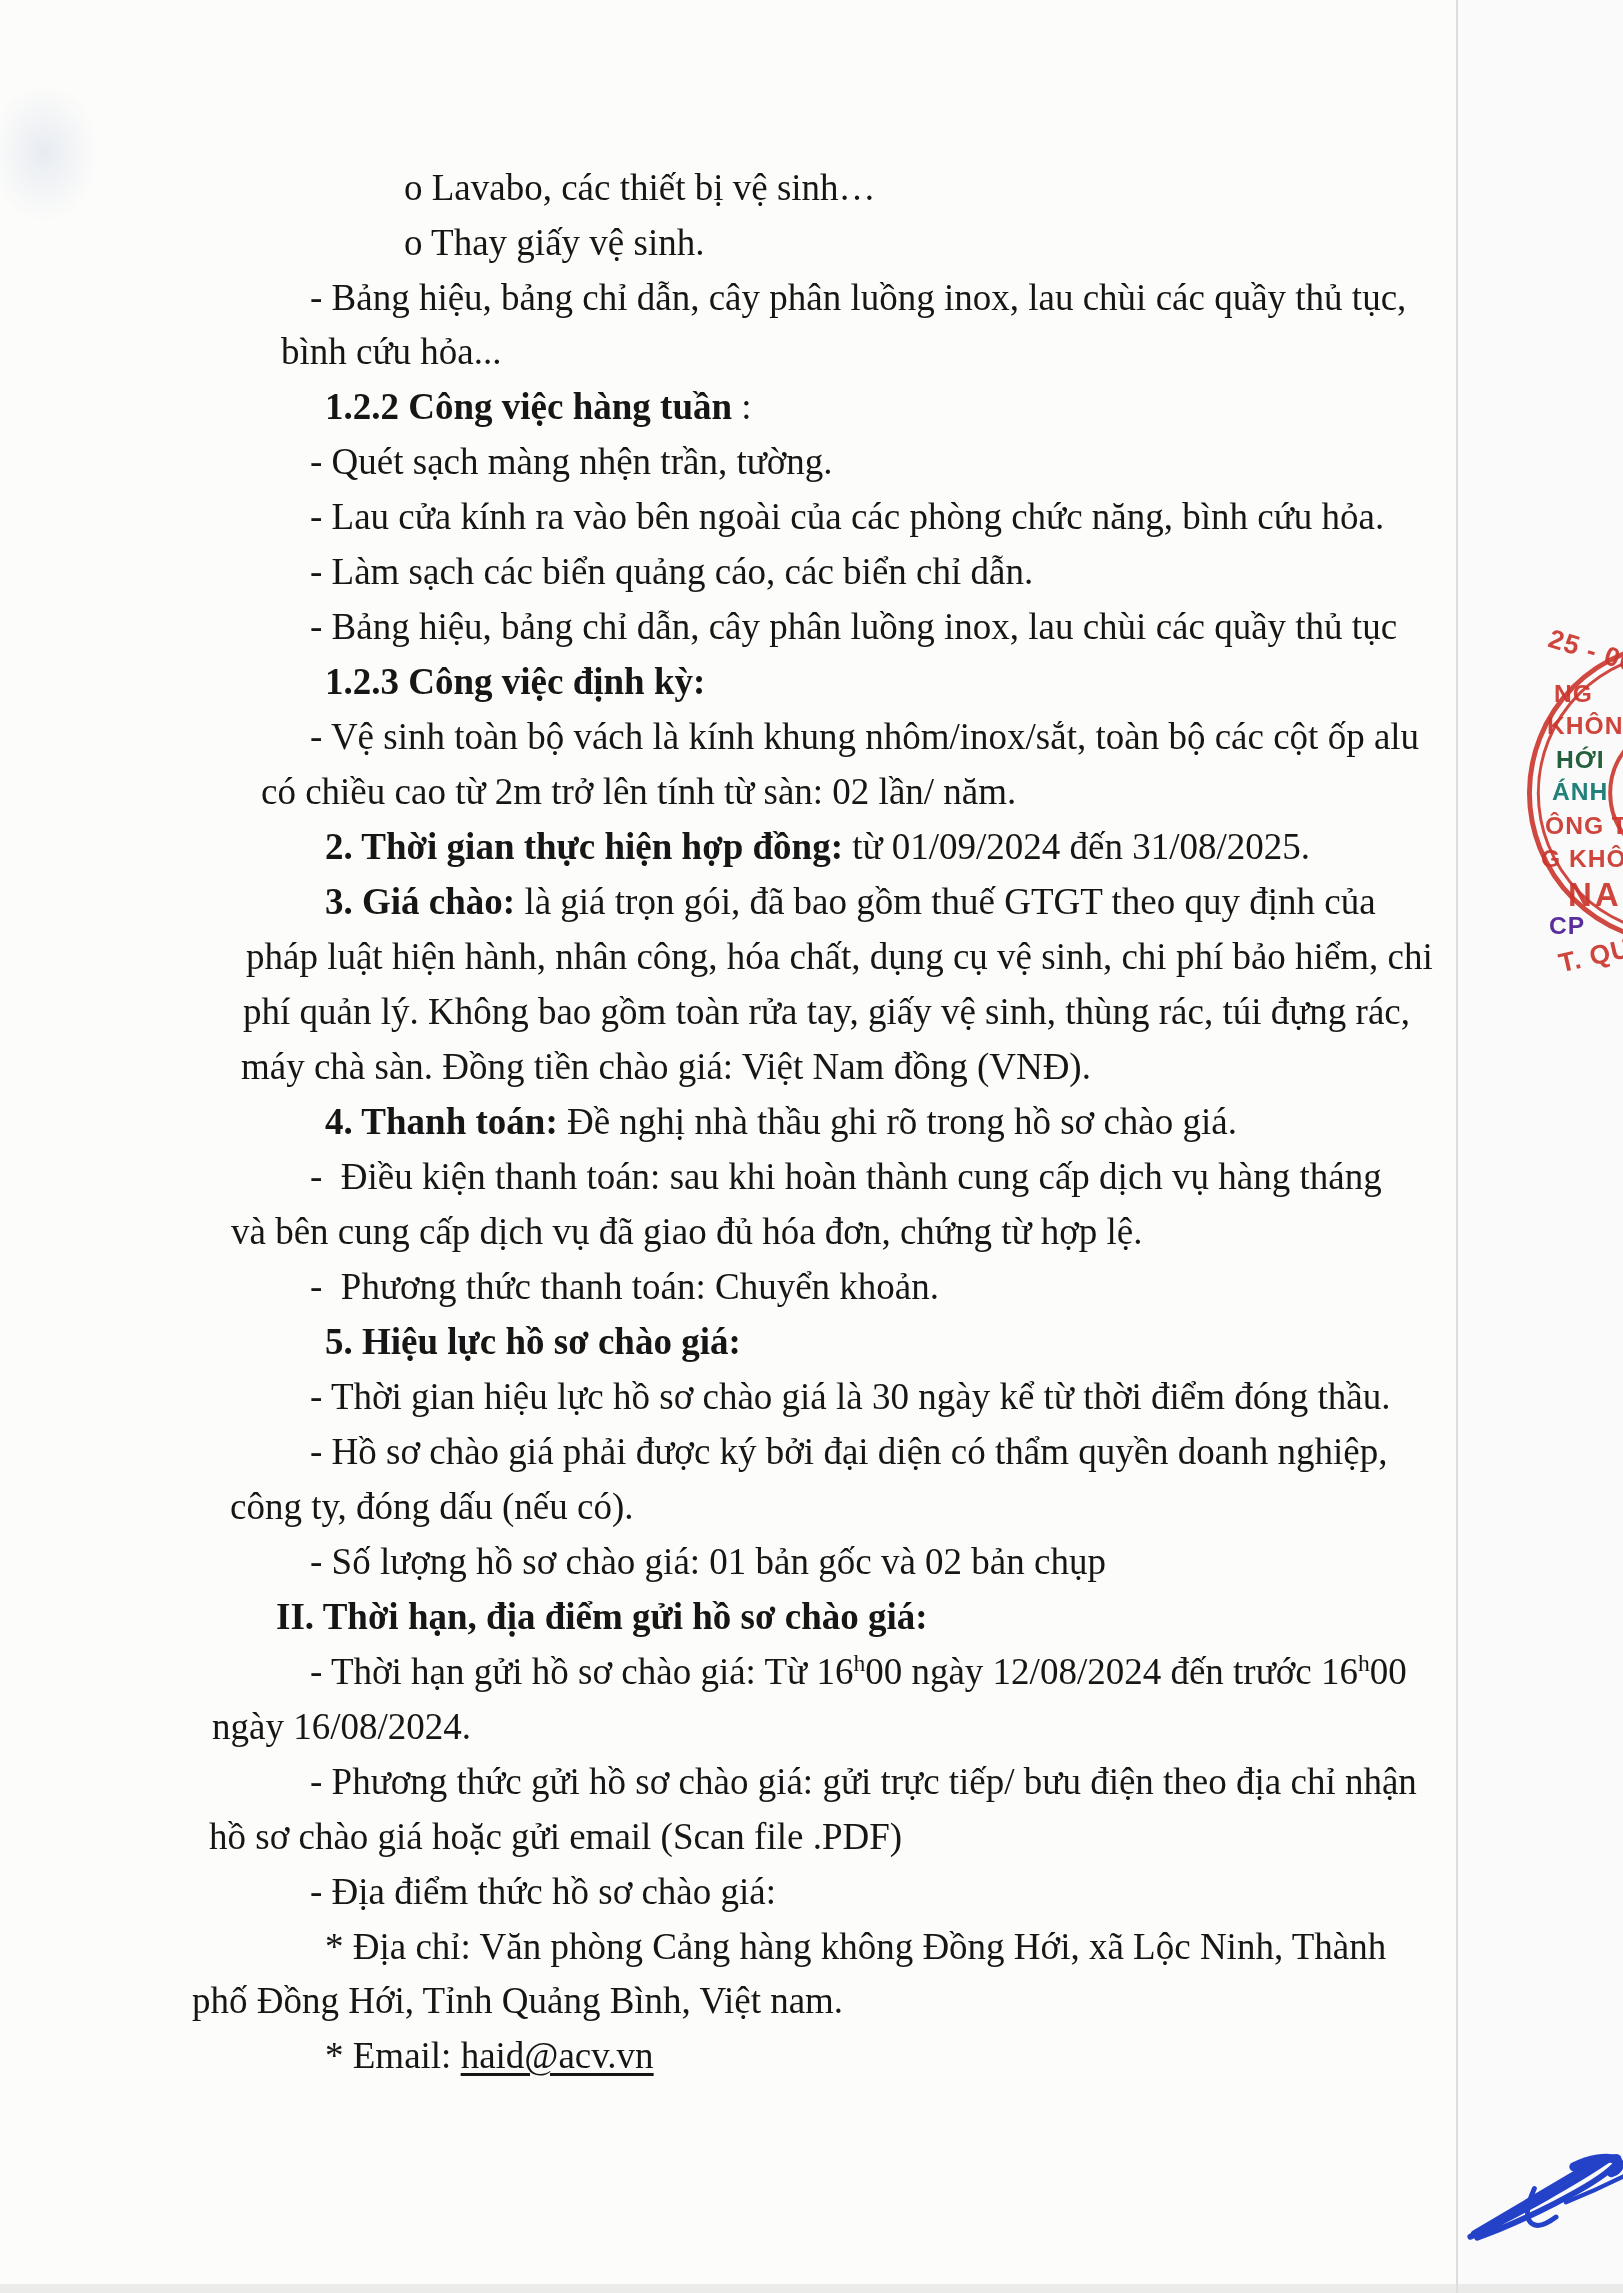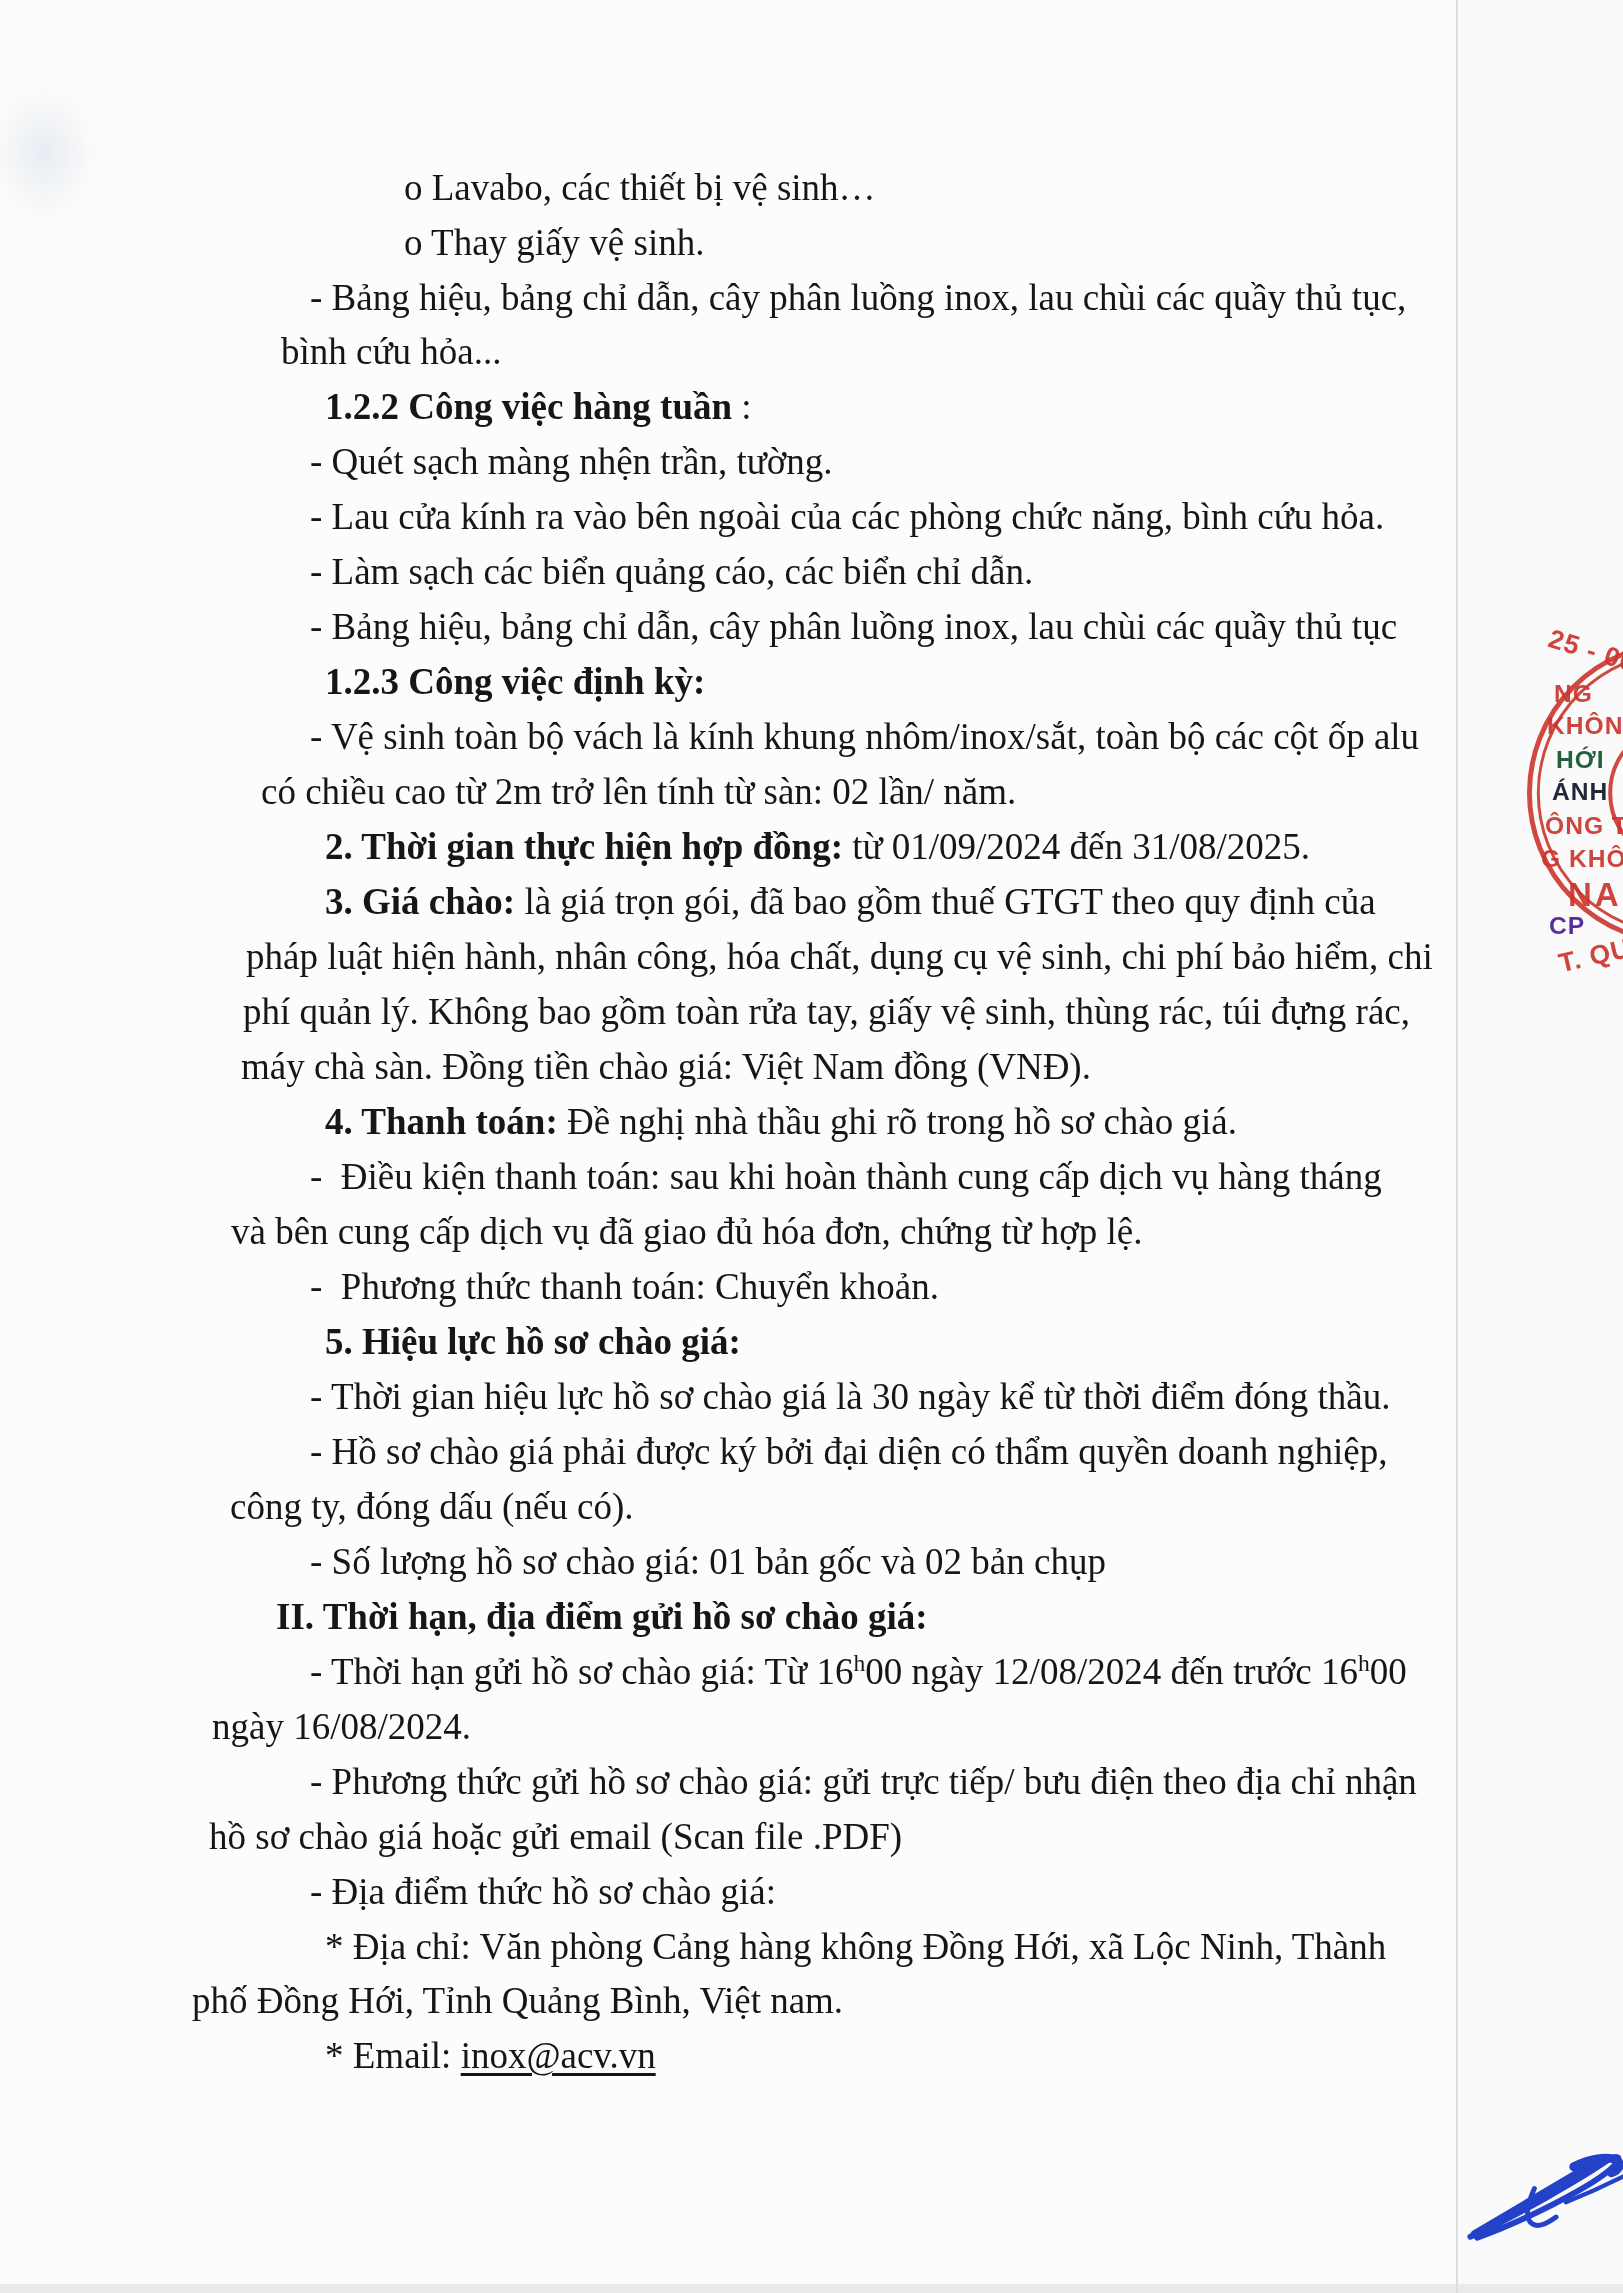--- a/index.html
+++ b/index.html
@@ -68,29 +68,29 @@
       <div class="line" style="top: 1479px; padding-left: 230px;"><span>công ty, đóng dấu (nếu có).</span></div>
       <div class="line" style="top: 1534px; padding-left: 310px;"><span>- Số lượng hồ sơ chào giá: 01 bản gốc và 02 bản chụp</span></div>
       <div class="line" style="top: 1589px; padding-left: 276px;"><span class="b">II. Thời hạn, địa điểm gửi hồ sơ chào giá:</span></div>
       <div class="line" style="top: 1644px; padding-left: 310px;"><span>- Thời hạn gửi hồ sơ chào giá: Từ 16</span><span class="s">h</span><span>00 ngày 12/08/2024 đến trước 16</span><span class="s">h</span><span>00</span></div>
       <div class="line" style="top: 1699px; padding-left: 212px;"><span>ngày 16/08/2024.</span></div>
       <div class="line" style="top: 1754px; padding-left: 310px;"><span>- Phương thức gửi hồ sơ chào giá: gửi trực tiếp/ bưu điện theo địa chỉ nhận</span></div>
       <div class="line" style="top: 1809px; padding-left: 209px;"><span>hồ sơ chào giá hoặc gửi email (Scan file .PDF)</span></div>
       <div class="line" style="top: 1864px; padding-left: 310px;"><span>- Địa điểm thức hồ sơ chào giá:</span></div>
       <div class="line" style="top: 1919px; padding-left: 325px;"><span>* Địa chỉ: Văn phòng Cảng hàng không Đồng Hới, xã Lộc Ninh, Thành</span></div>
       <div class="line" style="top: 1973px; padding-left: 192px;"><span>phố Đồng Hới, Tỉnh Quảng Bình, Việt nam.</span></div>
-      <div class="line" style="top: 2028px; padding-left: 325px;"><span>* Email: </span><span class="u">inox@acv.vn</span></div>
+      <div class="line" style="top: 2028px; padding-left: 325px;"><span>* Email: </span><span class="u">haid@acv.vn</span></div>
     </div>
 
   <div id="stamp">
       <div class="stamp-frag arc" style="left: 1547px; top: 638px; color: rgb(203, 54, 45); transform: rotate(17deg);">25 - 006</div>
       <div class="stamp-frag" style="left: 1554px; top: 680px; color: rgb(203, 54, 45); text-align: right;">NG</div>
       <div class="stamp-frag" style="left: 1547px; top: 712px; color: rgb(203, 54, 45);">KHÔNG</div>
       <div class="stamp-frag" style="left: 1556px; top: 746px; color: #14532d;">HỚI</div>
-      <div class="stamp-frag" style="left: 1552px; top: 778px; color: #0f172a;">ÁNH</div>
+      <div class="stamp-frag" style="left: 1552px; top: 778px; color: #0f766e;">ÁNH</div>
       <div class="stamp-frag" style="left: 1545px; top: 812px; color: rgb(203, 54, 45);">ÔNG TY</div>
       <div class="stamp-frag" style="left: 1541px; top: 845px; color: rgb(203, 54, 45);">G KHÔN</div>
       <div class="stamp-frag big" style="left: 1568px; top: 876px; color: rgb(203, 54, 45);">NAM</div>
       <div class="stamp-frag" style="left: 1549px; top: 912px; color: #4c1d95;">CP</div>
       <div class="stamp-frag arc" style="left: 1558px; top: 936px; color: rgb(203, 54, 45); transform: rotate(-13deg);">T. QUẢN</div>
     </div>
 
   <svg class="overlay" width="1623" height="2293" viewBox="0 0 1648 2328">
 
     <g id="stamp-rings" fill="none" opacity="0.9" stroke="#cb362d">

